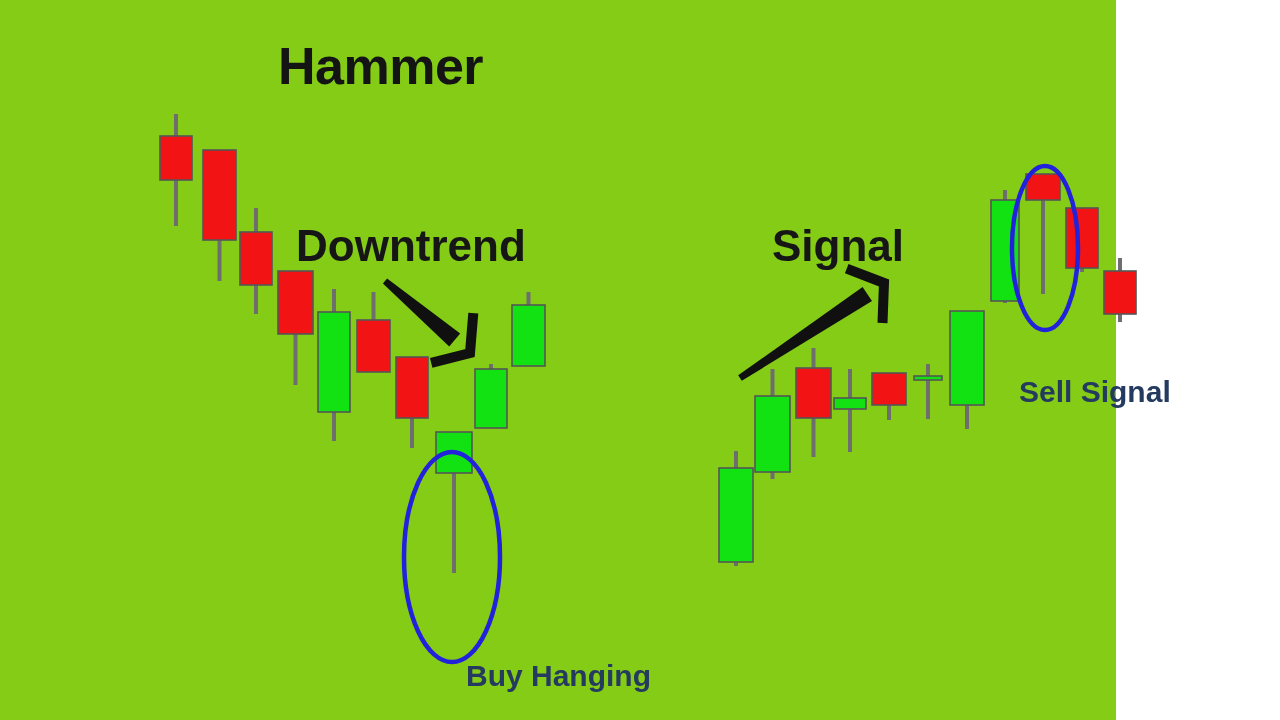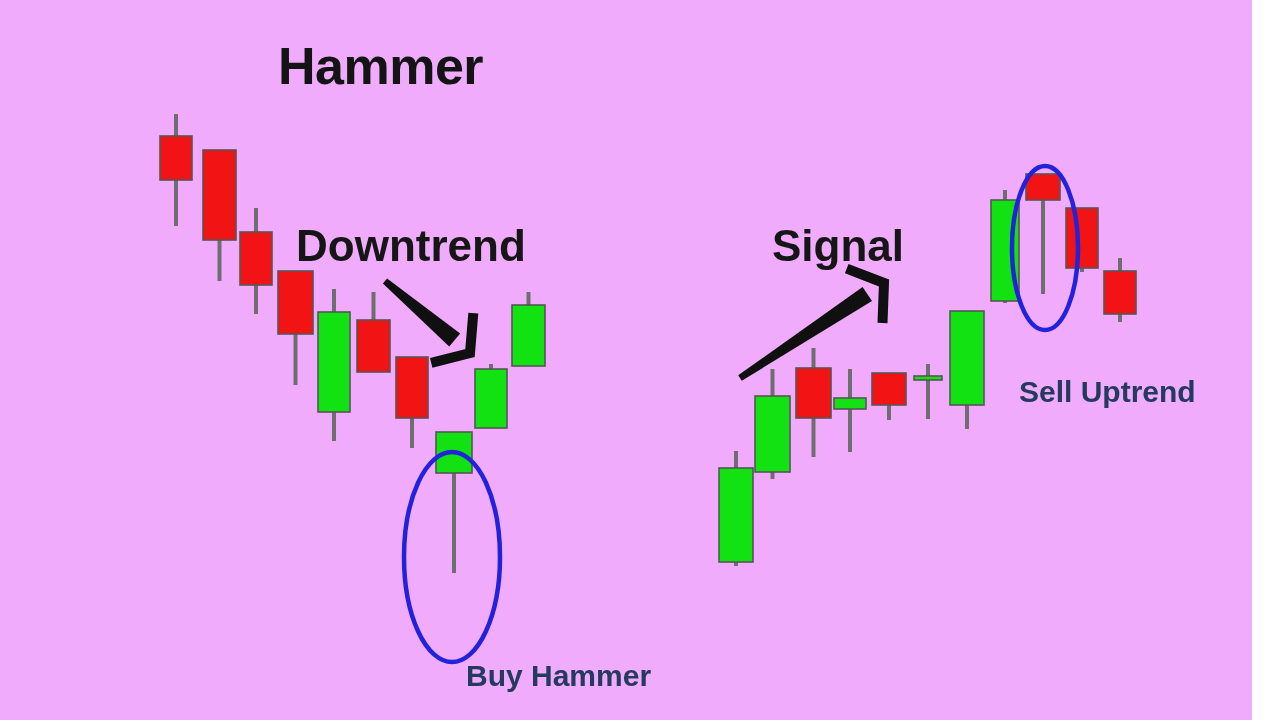--- a/index.html
+++ b/index.html
@@ -8,23 +8,23 @@
     background: #ffffff;
   }
   body {
     width: 1280px;
     height: 720px;
     overflow: hidden;
     font-family: "Liberation Sans", sans-serif;
   }
   #stage {
     position: relative;
-    width: 1252px;
+    width: 1116px;
     height: 720px;
-    background: #f0abfc;
+    background: #84cc16;
   }
   .panel-title {
     position: absolute;
     font-family: "Liberation Sans", sans-serif;
     font-weight: 700;
     font-size: 52px;
     color: #141414;
     white-space: nowrap;
     letter-spacing: -0.5px;
   }
@@ -67,23 +67,23 @@
 
 <div id="stage">
 
   <div class="panel-title" id="title-hammer">Hammer</div>
 
 
   <div class="trend-label" id="label-downtrend">Downtrend</div>
 
   <div class="trend-label" id="label-uptrend">Signal</div>
 
-  <div class="signal-label" id="label-buy-signal">Buy Hammer</div>
+  <div class="signal-label" id="label-buy-signal">Buy Hanging</div>
 
-  <div class="signal-label" id="label-sell-signal">Sell Uptrend</div>
+  <div class="signal-label" id="label-sell-signal">Sell Signal</div>
 
   <svg class="chart-svg" viewBox="0 0 1280 720" xmlns="http://www.w3.org/2000/svg">
 
     <defs>
       <marker id="arrowhead-down" markerWidth="6" markerHeight="6" refX="2.2" refY="3" orient="auto-start-reverse">
         <path d="M0,0.4 L5.4,3 L0,5.6 Z" fill="#101010"></path>
       </marker>
     </defs>
 
     <g id="candles-hammer">

